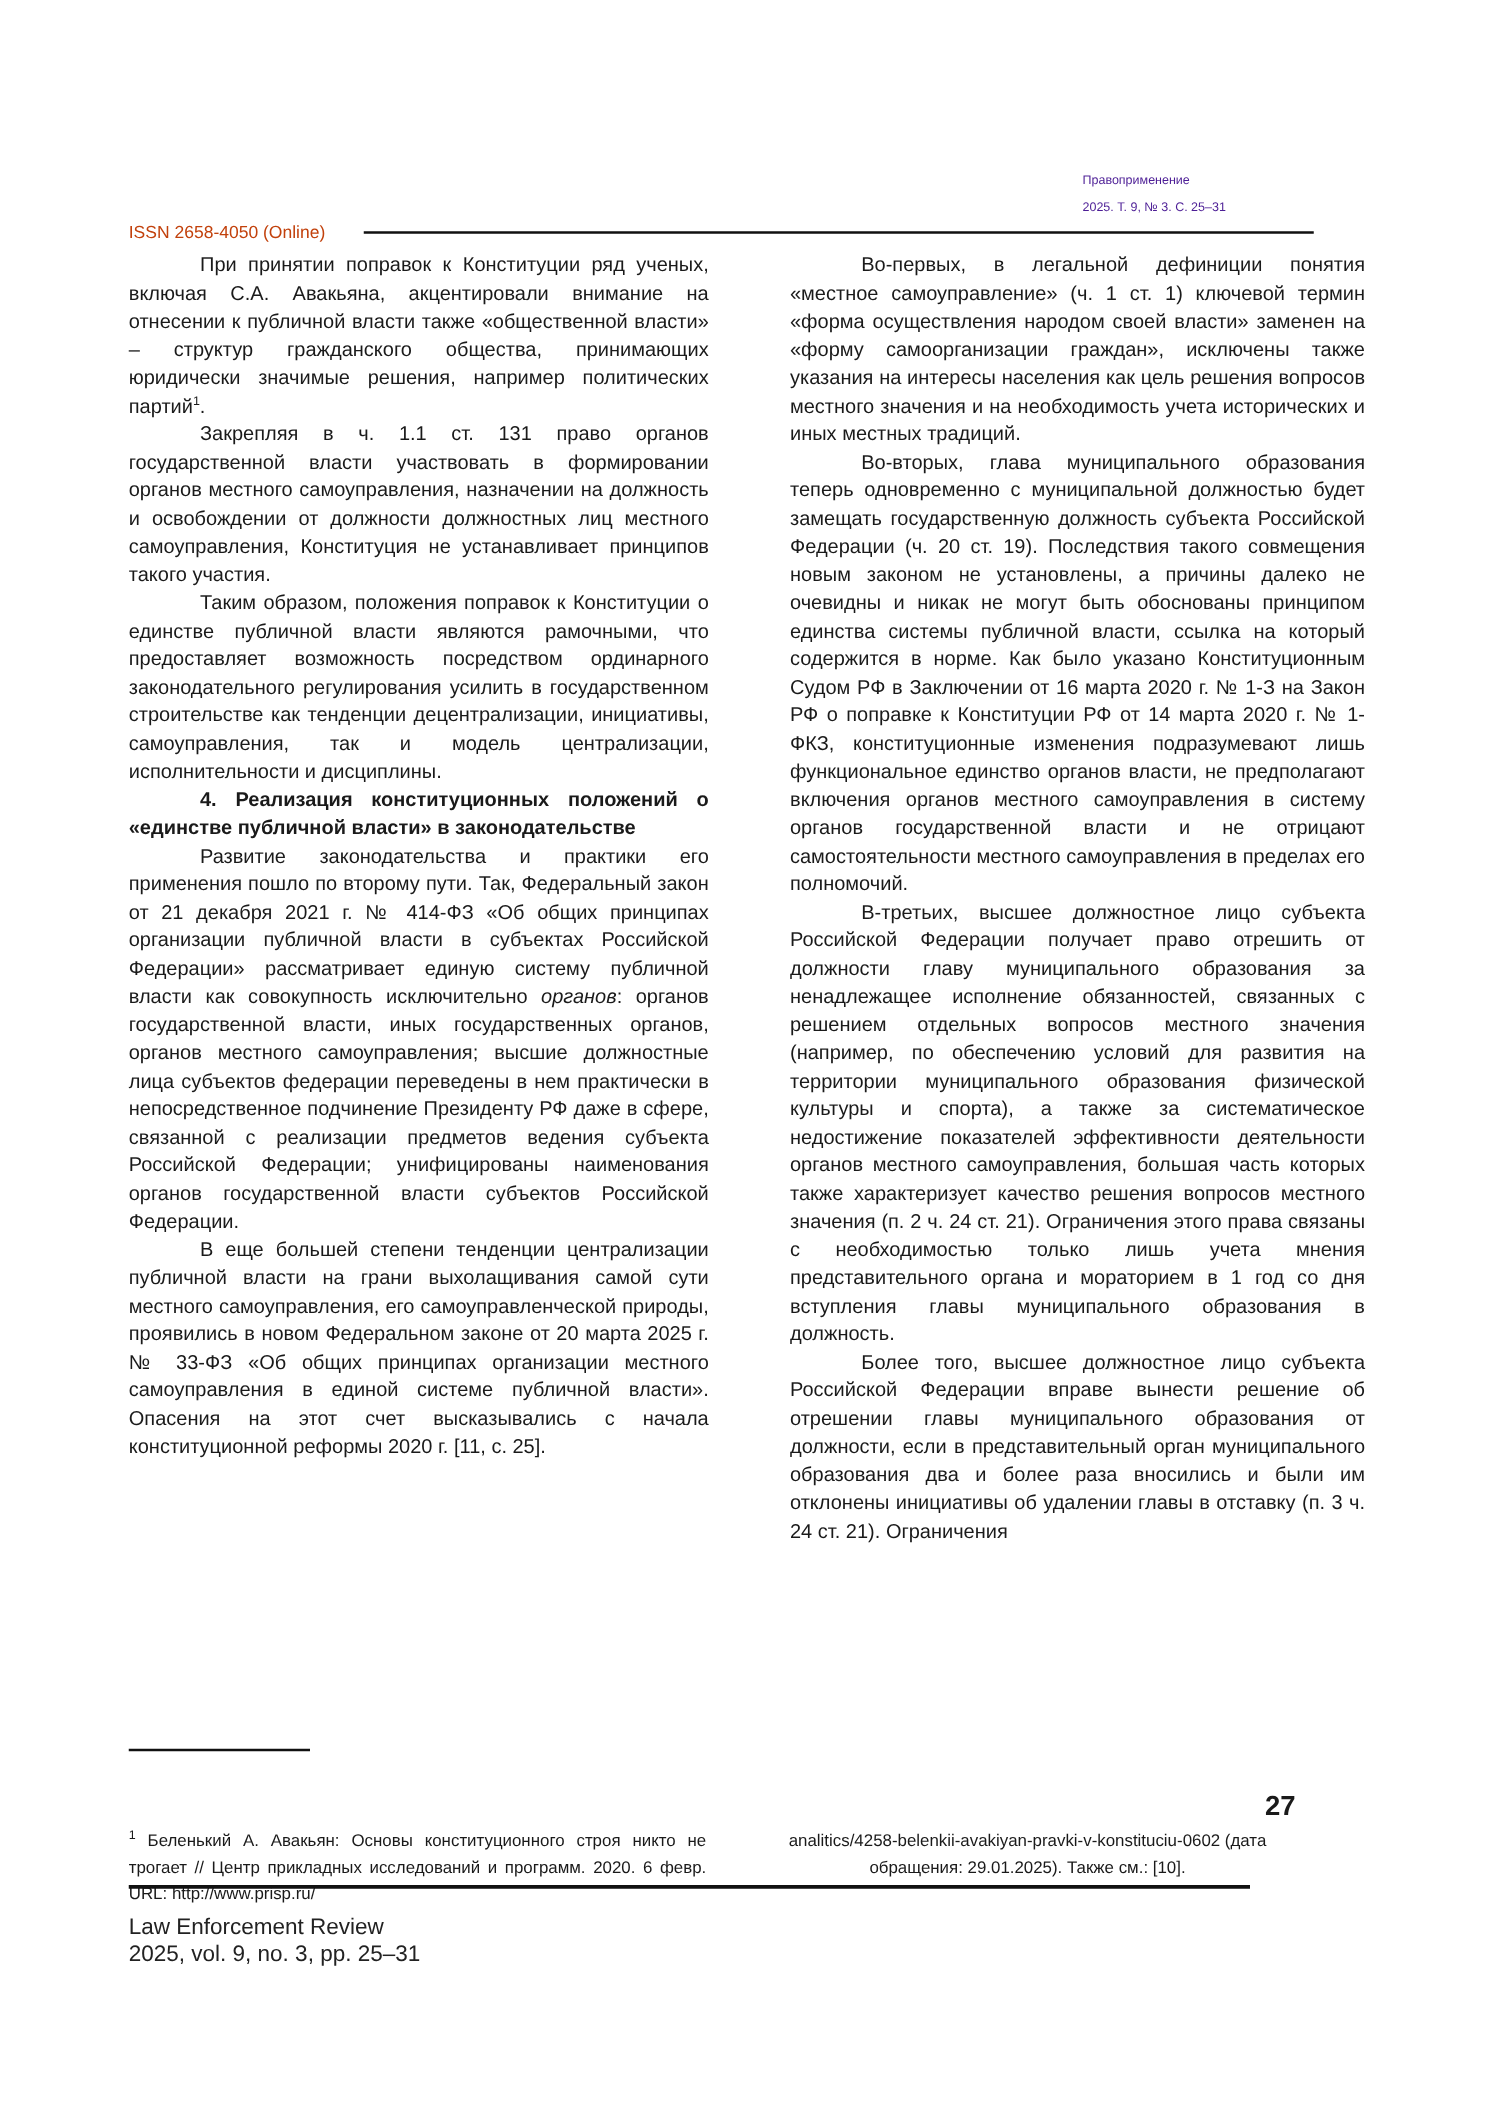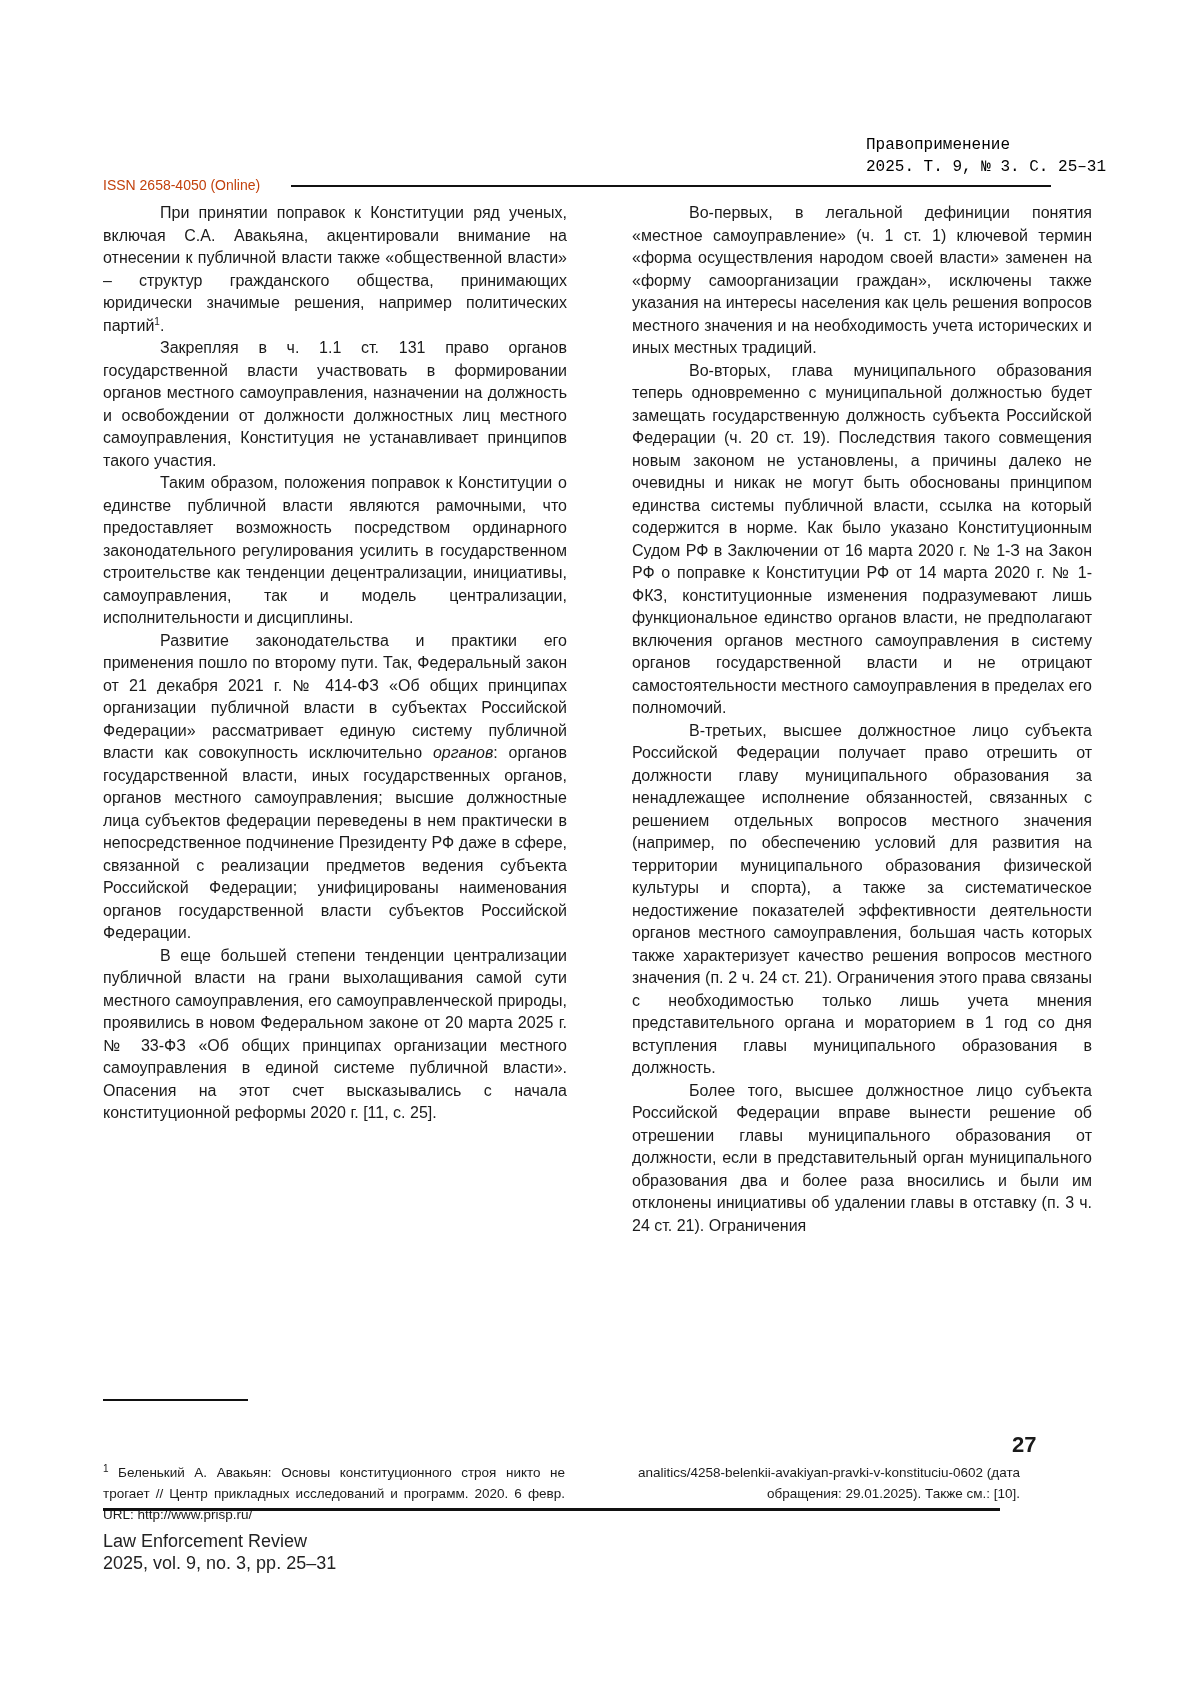--- a/index.html
+++ b/index.html
@@ -1,31 +1,31 @@
 <!DOCTYPE html>
 <html><head>
 <meta charset="utf-8">
 <style>
   html, body { margin: 0; padding: 0; background: #ffffff; }
   body { width: 1200px; height: 1697px; position: relative; overflow: hidden;
          font-family: "Liberation Sans", "DejaVu Sans", sans-serif; color: #1a1a1a; }
-  .hdr-right { position: absolute; left: 866px; top: 134px; font-size: 16px; line-height: 22px; color:#000000;font-family:Liberation Mono, monospace; }
+  .hdr-right { position: absolute; left: 866px; top: 134px; font-size: 10px; line-height: 22px; color:#4c1d95; }
   .hdr-left { position: absolute; left: 103px; top: 177px; font-size: 14px; color:#c2410c; }
   .hdr-rule { position: absolute; left: 291px; top: 185px; width: 760px; height: 2px; background: #111; }
   .col { position: absolute; top: 202px; width: 464px; font-size: 16px; line-height: 22.5px;
          text-align: justify; hyphens: manual; }
   .col.left { left: 103px; }
   .col.right { left: 604px; width: 460px; margin-left: 28px; }
   .col p { margin: 0; text-indent: 57px; }
   .col p.noindent { text-indent: 0; }
   .col h3 { margin: 0; font-size: 16px; font-weight: bold; text-indent: 57px; line-height: 22.5px; }
   .fn-rule { position: absolute; left: 103px; top: 1399px; width: 145px; height: 1.5px; background:#111; }
   .fn { position: absolute; top: 1420px; font-size: 13.5px; line-height: 21px; text-align: justify; margin-top: 42px; }
   .fn.left { left: 103px; width: 462px; }
-  .fn.right { left: 560px; width: 460px; text-align: right; }
+  .fn.right { left: 592px; width: 460px; text-align: center; }
   .foot-rule { position: absolute; left: 103px; top: 1508px; width: 897px; height: 2.5px; background:#111; }
   .page-num { position: absolute; left: 1012px; top: 1432px; font-size: 22px; font-weight: bold; }
   .foot-left { position: absolute; left: 103px; top: 1530px; font-size: 18px; line-height: 22px; color:#222; }
   sup { font-size: 10px; line-height: 0; }
   em { font-style: italic; }
 </style>
 </head>
 <body>
 
 <div>
@@ -34,20 +34,21 @@
     <div>2025. Т. 9, № 3. С. 25–31</div>
   </div>
   <div class="hdr-left">ISSN 2658-4050 (Online)</div>
   <div class="hdr-rule"></div>
 </div>
 
 <div class="col left">
   <p><span>При принятии поправок к Конституции ряд ученых, включая С.А. Авакьяна, акцентировали внимание на отнесении к публичной власти также «общественной власти» – структур гражданского общества, принимающих юридически значимые решения, например политических партий</span><sup>1</sup><span>.</span></p>
   <p>Закрепляя в ч. 1.1 ст. 131 право органов государственной власти участвовать в формировании органов местного самоуправления, назначении на должность и освобождении от должности должностных лиц местного самоуправления, Конституция не устанавливает принципов такого участия.</p>
   <p>Таким образом, положения поправок к Конституции о единстве публичной власти являются рамочными, что предоставляет возможность посредством ординарного законодательного регулирования усилить в государственном строительстве как тенденции децентрализации, инициативы, самоуправления, так и модель централизации, исполнительности и дисциплины.</p>
+  <h3>4. Реализация конституционных положений о «единстве публичной власти» в законодательстве</h3>
   <p><span>Развитие законодательства и практики его применения пошло по второму пути. Так, Федеральный закон от 21 декабря 2021 г. № 414-ФЗ «Об общих принципах организации публичной власти в субъектах Российской Федерации» рассматривает единую систему публичной власти как совокупность исключительно </span><em>органов</em><span>: органов государственной власти, иных государственных органов, органов местного самоуправления; высшие должностные лица субъектов федерации переведены в нем практически в непосредственное подчинение Президенту РФ даже в сфере, связанной с реализации предметов ведения субъекта Российской Федерации; унифицированы наименования органов государственной власти субъектов Российской Федерации.</span></p>
   <p>В еще большей степени тенденции централизации публичной власти на грани выхолащивания самой сути местного самоуправления, его самоуправленческой природы, проявились в новом Федеральном законе от 20 марта 2025 г. № 33-ФЗ «Об общих принципах организации местного самоуправления в единой системе публичной власти». Опасения на этот счет высказывались с начала конституционной реформы 2020 г. [11, с. 25].</p>
 </div>
 
 <div class="col right">
   <p>Во-первых, в легальной дефиниции понятия «местное самоуправление» (ч. 1 ст. 1) ключевой термин «форма осуществления народом своей власти» заменен на «форму самоорганизации граждан», исключены также указания на интересы населения как цель решения вопросов местного значения и на необходимость учета исторических и иных местных традиций.</p>
   <p>Во-вторых, глава муниципального образования теперь одновременно с муниципальной должностью будет замещать государственную должность субъекта Российской Федерации (ч. 20 ст. 19). Последствия такого совмещения новым законом не установлены, а причины далеко не очевидны и никак не могут быть обоснованы принципом единства системы публичной власти, ссылка на который содержится в норме. Как было указано Конституционным Судом РФ в Заключении от 16 марта 2020 г. № 1-З на Закон РФ о поправке к Конституции РФ от 14 марта 2020 г. № 1-ФКЗ, конституционные изменения подразумевают лишь функциональное единство органов власти, не предполагают включения органов местного самоуправления в систему органов государственной власти и не отрицают самостоятельности местного самоуправления в пределах его полномочий.</p>
   <p>В-третьих, высшее должностное лицо субъекта Российской Федерации получает право отрешить от должности главу муниципального образования за ненадлежащее исполнение обязанностей, связанных с решением отдельных вопросов местного значения (например, по обеспечению условий для развития на территории муниципального образования физической культуры и спорта), а также за систематическое недостижение показателей эффективности деятельности органов местного самоуправления, большая часть которых также характеризует качество решения вопросов местного значения (п. 2 ч. 24 ст. 21). Ограничения этого права связаны с необходимостью только лишь учета мнения представительного органа и мораторием в 1 год со дня вступления главы муниципального образования в должность.</p>
   <p>Более того, высшее должностное лицо субъекта Российской Федерации вправе вынести решение об отрешении главы муниципального образования от должности, если в представительный орган муниципального образования два и более раза вносились и были им отклонены инициативы об удалении главы в отставку (п. 3 ч. 24 ст. 21). Ограничения</p>
 </div>

